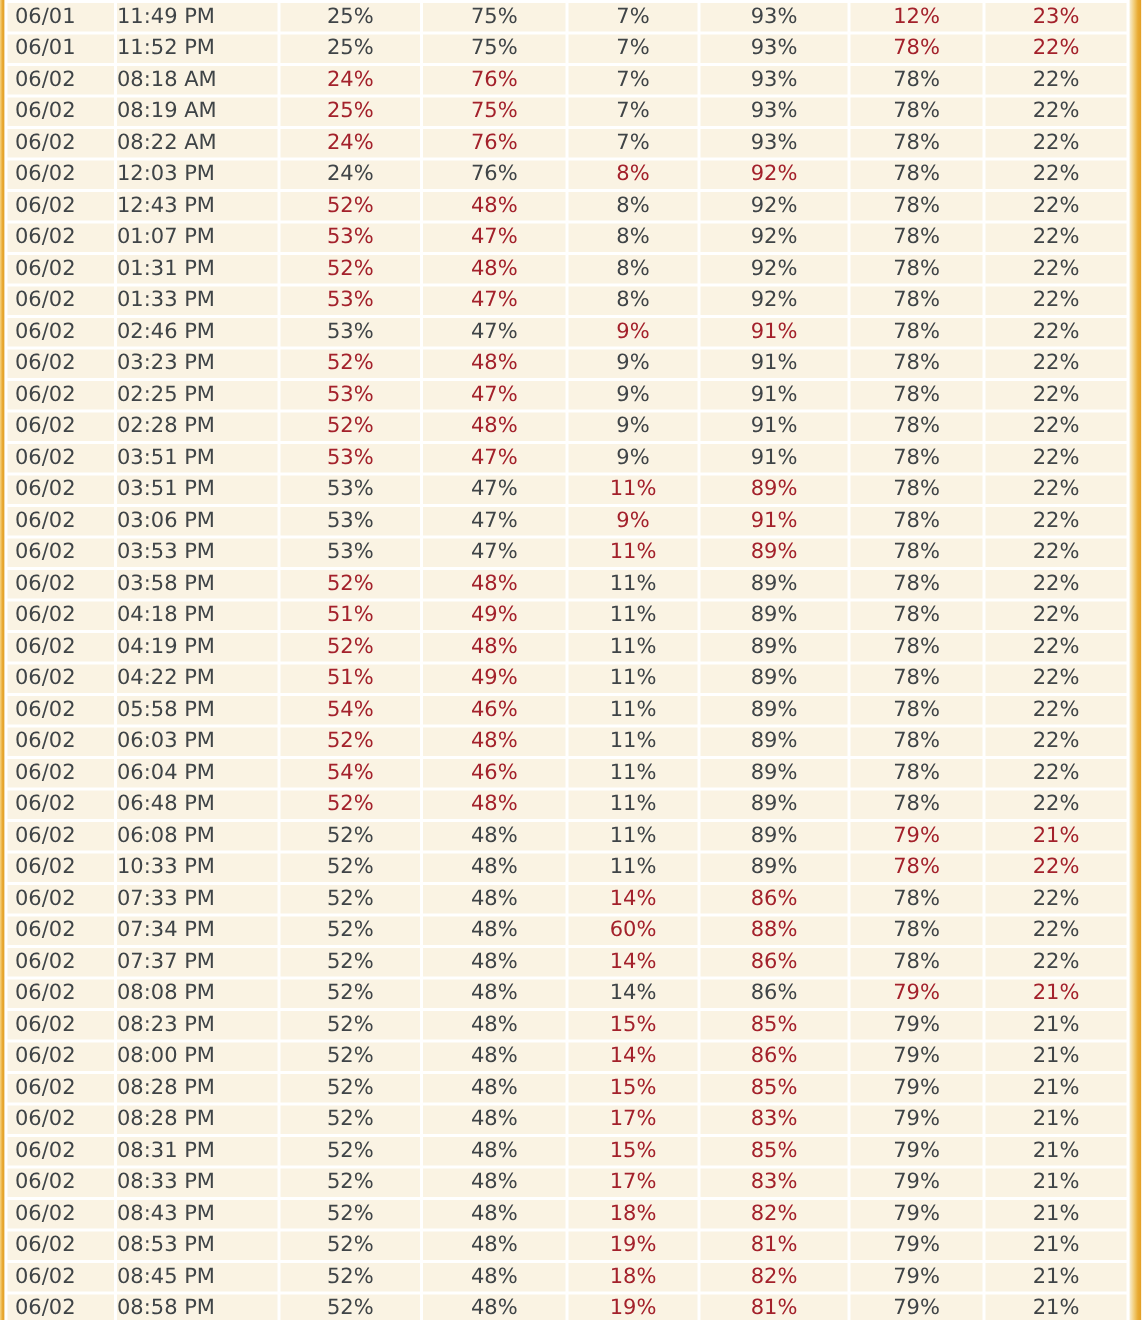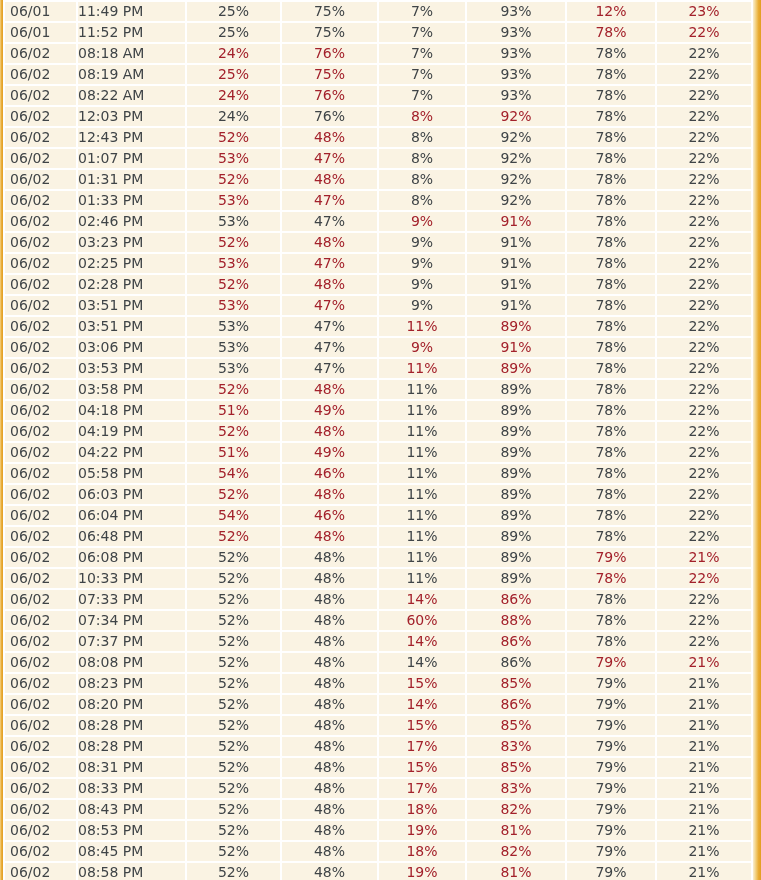--- a/index.html
+++ b/index.html
@@ -366,21 +366,21 @@
             <td class="col-time">08:23 PM</td>
             <td class="col-value-1">52%</td>
             <td class="col-value-2">48%</td>
             <td class="col-value-3 changed">15%</td>
             <td class="col-value-4 changed">85%</td>
             <td class="col-value-5">79%</td>
             <td class="col-value-6">21%</td>
           </tr>
           <tr>
             <td class="col-date">06/02</td>
-            <td class="col-time">08:20 PM</td>
+            <td class="col-time">08:00 PM</td>
             <td class="col-value-1">52%</td>
             <td class="col-value-2">48%</td>
             <td class="col-value-3 changed">14%</td>
             <td class="col-value-4 changed">86%</td>
             <td class="col-value-5">79%</td>
             <td class="col-value-6">21%</td>
           </tr>
           <tr>
             <td class="col-date">06/02</td>
             <td class="col-time">08:28 PM</td>

